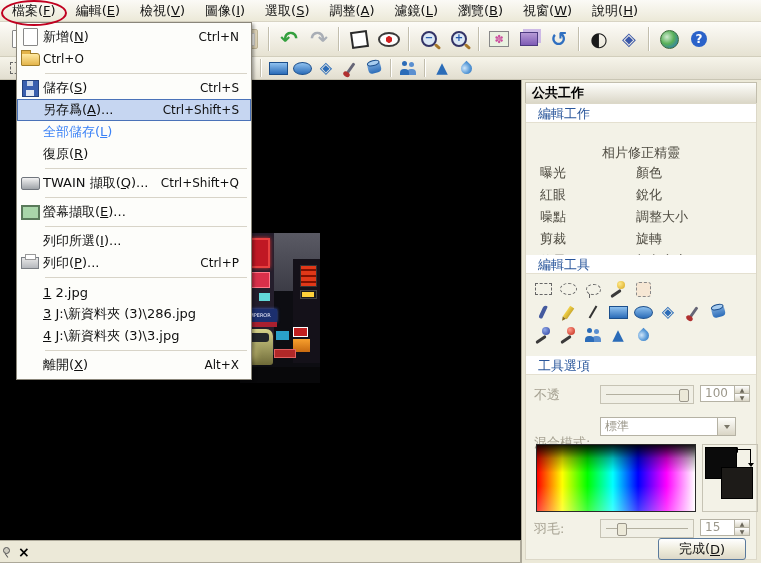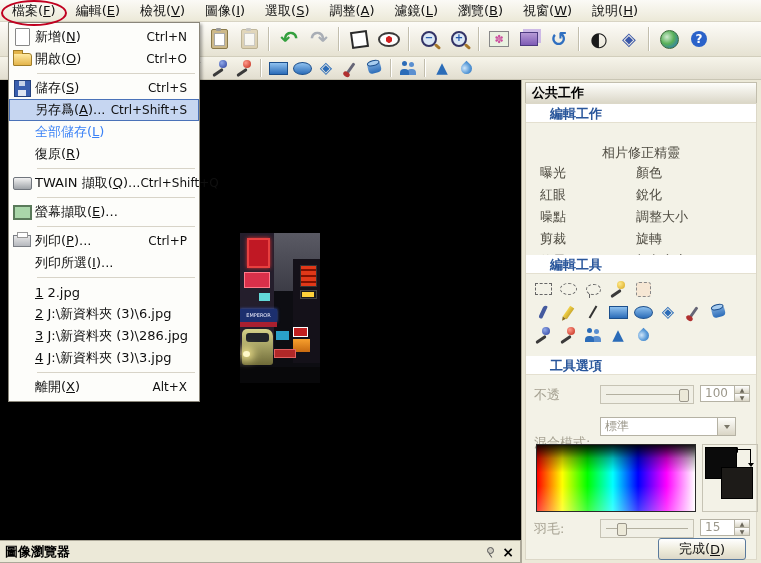--- a/index.html
+++ b/index.html
@@ -100,39 +100,39 @@
   .ph-rsign2::after{content:"";position:absolute;left:2px;top:2px;width:12px;height:5px;background:#ffd23a;}
   .ph-fa{position:absolute;right:12px;top:94px;width:15px;height:10px;background:#c02020;box-shadow:inset 0 0 0 1px #fff;}
   .ph-orange{position:absolute;right:10px;top:106px;width:17px;height:13px;background:linear-gradient(#f7a02e,#c86a10);}
   .ph-blue{position:absolute;left:36px;top:98px;width:13px;height:9px;background:#2aa0c8;}
   .ph-midsign{position:absolute;left:34px;top:116px;width:22px;height:9px;background:#b02828;box-shadow:inset 0 0 0 1px #e06060;}
   .ph-taxi{position:absolute;left:2px;top:96px;width:31px;height:36px;background:linear-gradient(#d6d28a,#6e6a38);border-radius:5px 7px 3px 3px;}
   .ph-taxi::before{content:"";position:absolute;left:4px;top:4px;right:4px;height:9px;background:#22252a;border-radius:3px;}
   .ph-light{position:absolute;left:3px;top:118px;width:7px;height:6px;background:#fff9c8;border-radius:50%;box-shadow:0 0 8px 4px rgba(255,240,150,.85);}
   .ph-road{position:absolute;left:0;bottom:0;right:0;height:16px;background:#08080a;}
   
-  .filemenu{position:absolute;left:8px;top:22px;width:192px;background:#fdfdfa;
+  .filemenu{position:absolute;left:16px;top:22px;width:236px;background:#fdfdfa;
     border:1px solid #8a867a;box-shadow:2px 2px 3px rgba(0,0,0,.35);z-index:50;
     padding:3px 0;box-sizing:border-box;}
   .mrow{height:22px;display:flex;align-items:center;position:relative;}
   .mico{width:26px;display:flex;align-items:center;justify-content:center;flex:0 0 auto;}
   .mlabel{flex:1;white-space:nowrap;color:#101010;}
   .mshort{padding-right:12px;color:#101010;font-size:12px;white-space:nowrap;}
   .mrow.hl{background:#c6d6f1;box-shadow:inset 0 0 0 1px #4a72b8;}
   .mrow.dis .mlabel{color:#3b82f6;}
   .msep{height:1px;background:#d8d4c8;margin:3px 4px 3px 28px;}
   .mlabel u,.menubar u{text-decoration:underline;}
   
   .sidebar{position:absolute;left:521px;top:80px;width:240px;height:483px;background:#ece9d8;border-left:1px solid #aca899;box-sizing:border-box;}
   .p-title{position:absolute;left:3px;right:4px;top:2px;height:23px;
     background:linear-gradient(#fefefb,#d9d5c5);border:1px solid #c2bead;
     font-weight:bold;padding-left:6px;line-height:19px;box-sizing:border-box;}
   .p-body{position:absolute;left:3px;right:4px;top:23px;bottom:3px;background:#f3f2e7;border:1px solid #dcd8c8;box-sizing:border-box;}
   .sec-h{position:absolute;left:0;right:0;height:19px;background:#fff;color:#29569b;
-    font-weight:bold;padding-left:24px;line-height:19px;box-sizing:border-box;border-bottom:1px solid #e4e0d0;}
+    font-weight:normal;padding-left:12px;line-height:19px;box-sizing:border-box;border-bottom:1px solid #e4e0d0;}
   .tlink{color:#4d4a40;cursor:pointer;white-space:nowrap;}
   .wizlink{position:absolute;top:40px;left:0;right:0;text-align:center;}
   .lcol{position:absolute;top:60px;display:flex;flex-direction:column;gap:4px;}
   .lcol.a{left:14px;} .lcol.b{left:110px;}
   .toolrow{position:absolute;left:6px;right:2px;height:22px;display:flex;align-items:center;gap:3px;}
   .tslot{width:22px;height:20px;display:flex;align-items:center;justify-content:center;flex:0 0 auto;}
   .optlab{position:absolute;left:8px;color:#a6a292;}
   .slider{position:absolute;width:92px;height:17px;border:1px solid #c6c3b4;background:#f1f0e6;}
   .slider::before{content:"";position:absolute;left:5px;right:5px;top:8px;height:1px;background:#b3b0a0;}
   .sl-thumb{position:absolute;top:3px;width:8px;height:11px;background:#ece9d8;border:1px solid #9a968a;border-radius:2px;}
@@ -348,21 +348,20 @@
       <span class="mico">
           <span class="i-paper"></span>
         </span>
       <span class="mlabel">新增(<u>N</u>)</span>
       <span class="mshort">Ctrl+N</span>
     </div>
     <div class="mrow">
       <span class="mico">
           <span class="i-folder"></span>
         </span>
-      <span class="mlabel">開啟(<u>O</u>)</span>
       <span class="mshort">Ctrl+O</span>
     </div>
     <div class="msep"></div>
     <div class="mrow">
       <span class="mico">
           <span class="i-floppy"></span>
         </span>
       <span class="mlabel">儲存(<u>S</u>)</span>
       <span class="mshort">Ctrl+S</span>
     </div>
@@ -392,40 +391,35 @@
     <div class="msep"></div>
     <div class="mrow">
       <span class="mico">
           <span class="i-capture"></span>
         </span>
       <span class="mlabel">螢幕擷取(<u>E</u>)...</span>
       <span class="mshort"></span>
     </div>
     <div class="msep"></div>
     <div class="mrow">
+      <span class="mico"></span>
+      <span class="mlabel">列印所選(<u>I</u>)...</span>
+      <span class="mshort"></span>
+    </div>
+    <div class="mrow">
       <span class="mico">
           <span class="i-printer"></span>
         </span>
       <span class="mlabel">列印(<u>P</u>)...</span>
       <span class="mshort">Ctrl+P</span>
     </div>
-    <div class="mrow">
-      <span class="mico"></span>
-      <span class="mlabel">列印所選(<u>I</u>)...</span>
-      <span class="mshort"></span>
-    </div>
     <div class="msep"></div>
     <div class="mrow">
       <span class="mico"></span>
       <span class="mlabel"><u>1</u> 2.jpg</span>
-      <span class="mshort"></span>
-    </div>
-    <div class="mrow">
-      <span class="mico"></span>
-      <span class="mlabel"><u>2</u> J:\新資料夾 (3)\6.jpg</span>
       <span class="mshort"></span>
     </div>
     <div class="mrow">
       <span class="mico"></span>
       <span class="mlabel"><u>3</u> J:\新資料夾 (3)\286.jpg</span>
       <span class="mshort"></span>
     </div>
     <div class="mrow">
       <span class="mico"></span>
       <span class="mlabel"><u>4</u> J:\新資料夾 (3)\3.jpg</span>
@@ -560,18 +554,17 @@
             <div>▲</div>
             <div>▼</div>
           </span>
       </div>
 
       <div class="donebtn">完成(<u>D</u>)</div>
     </div>
   </div>
 
   <div class="statusbar">
-    <span class="st">圖像瀏覽器</span>
     <span class="st-pin"></span>
     <span class="st-x">×</span>
   </div>
 
 </div>
 
 </body></html>

